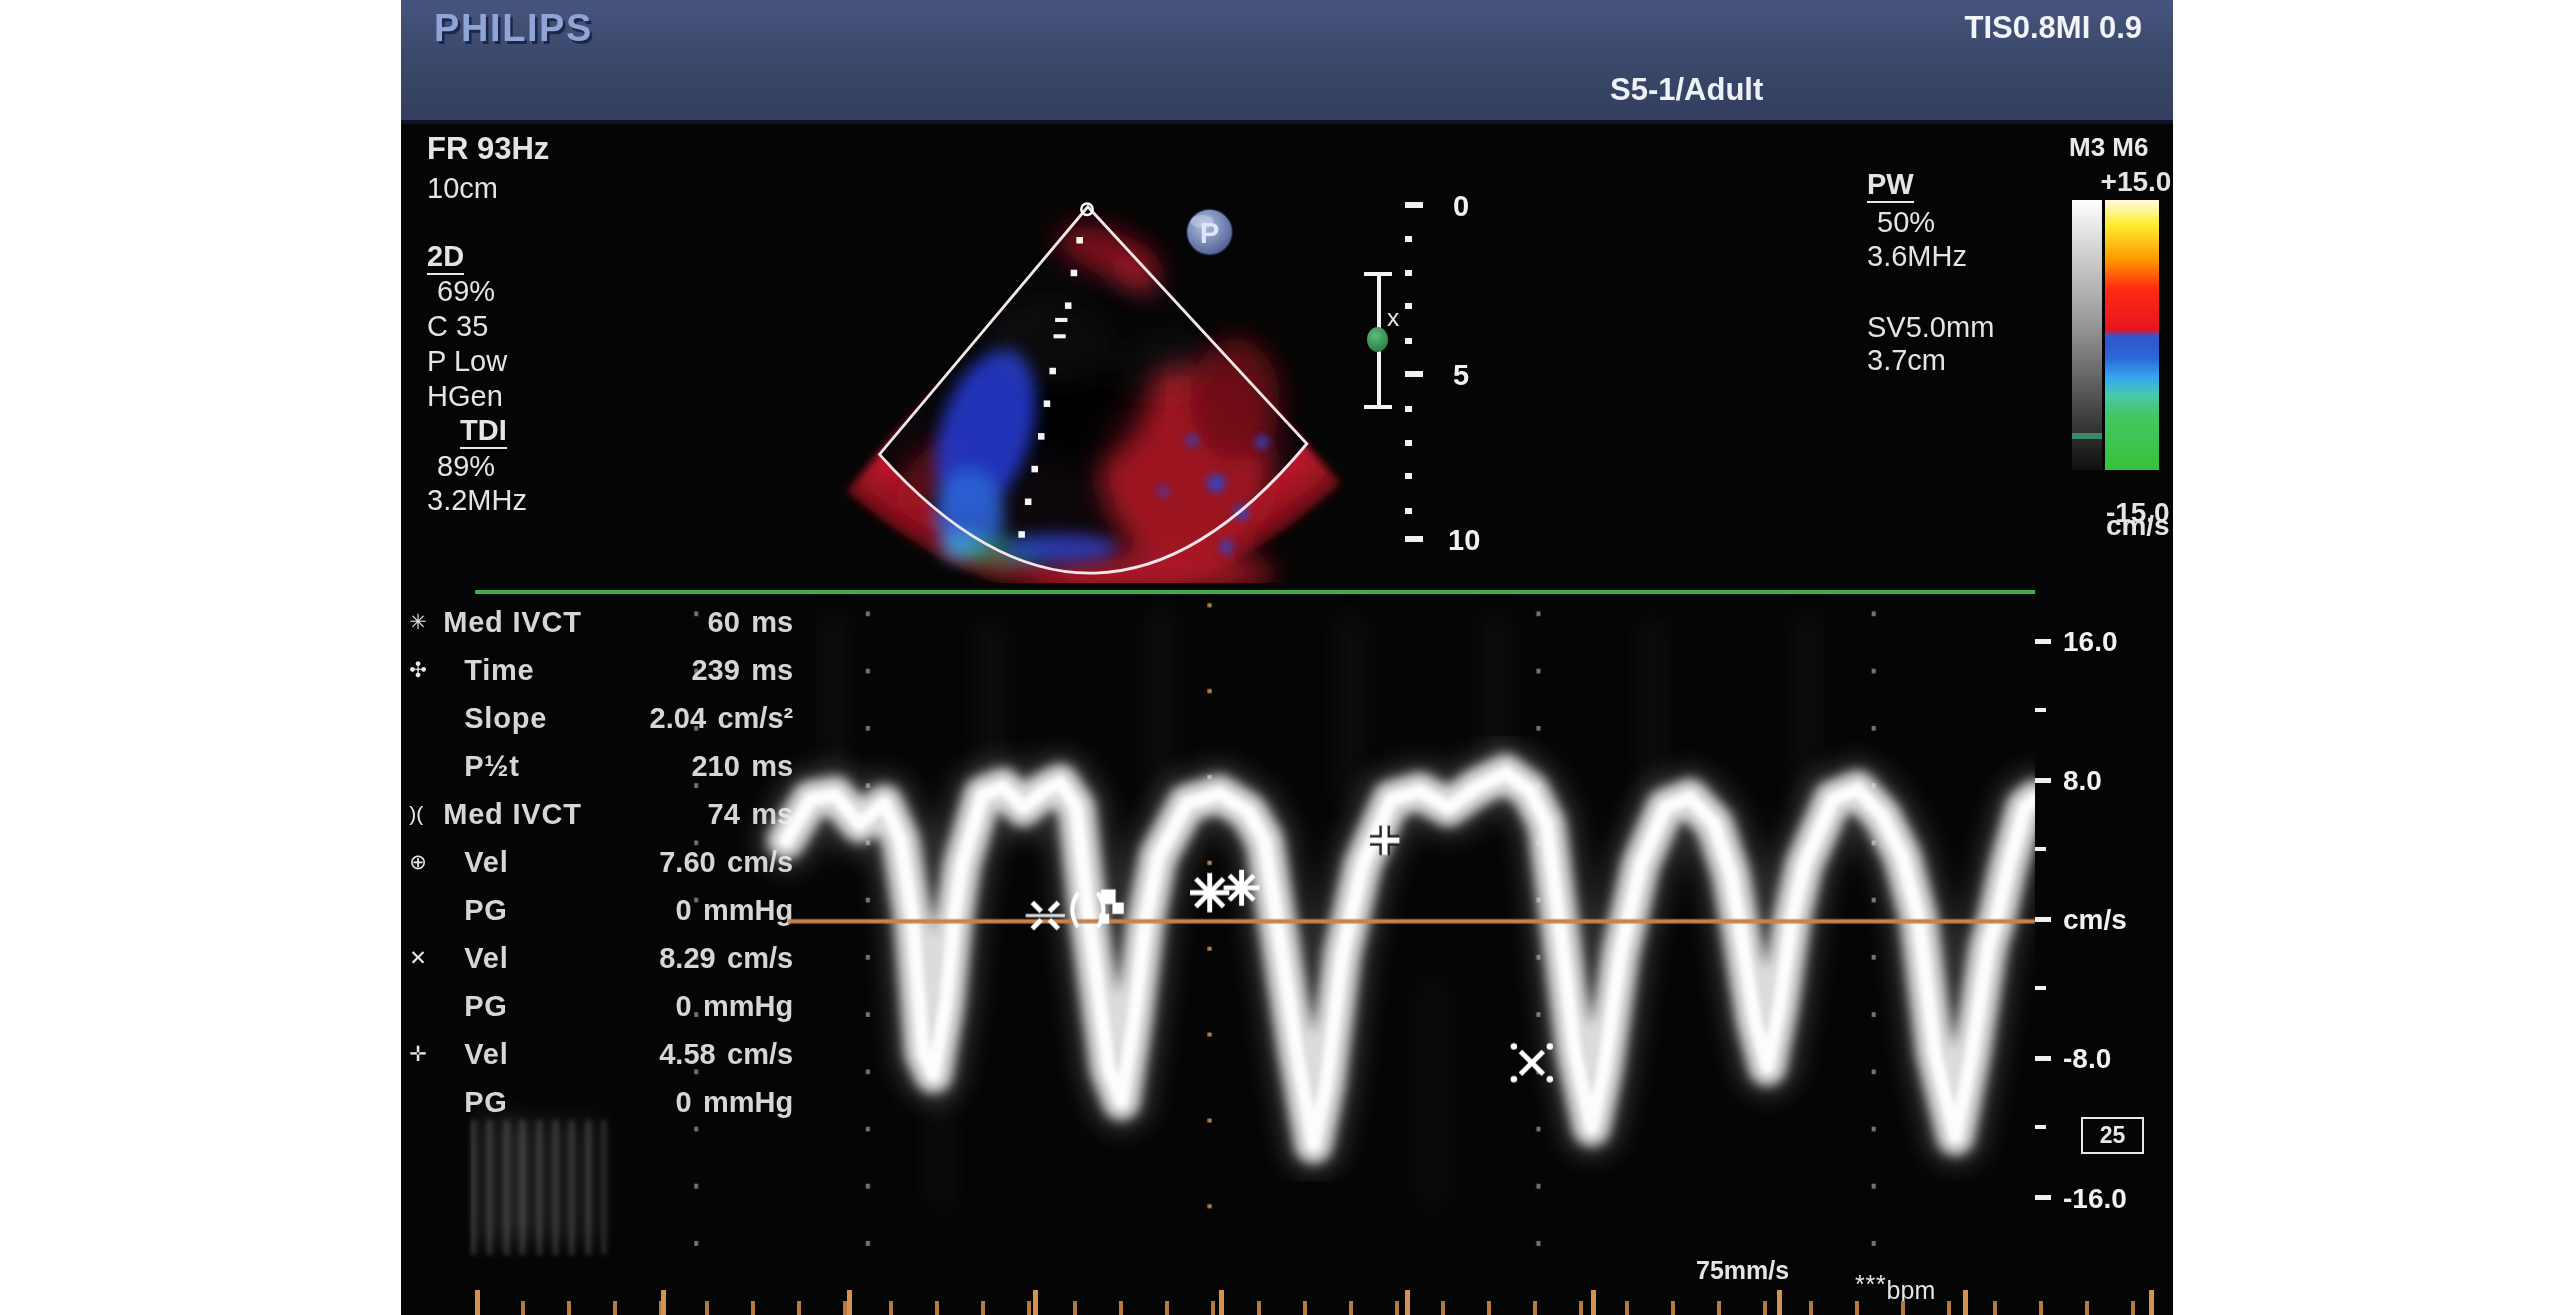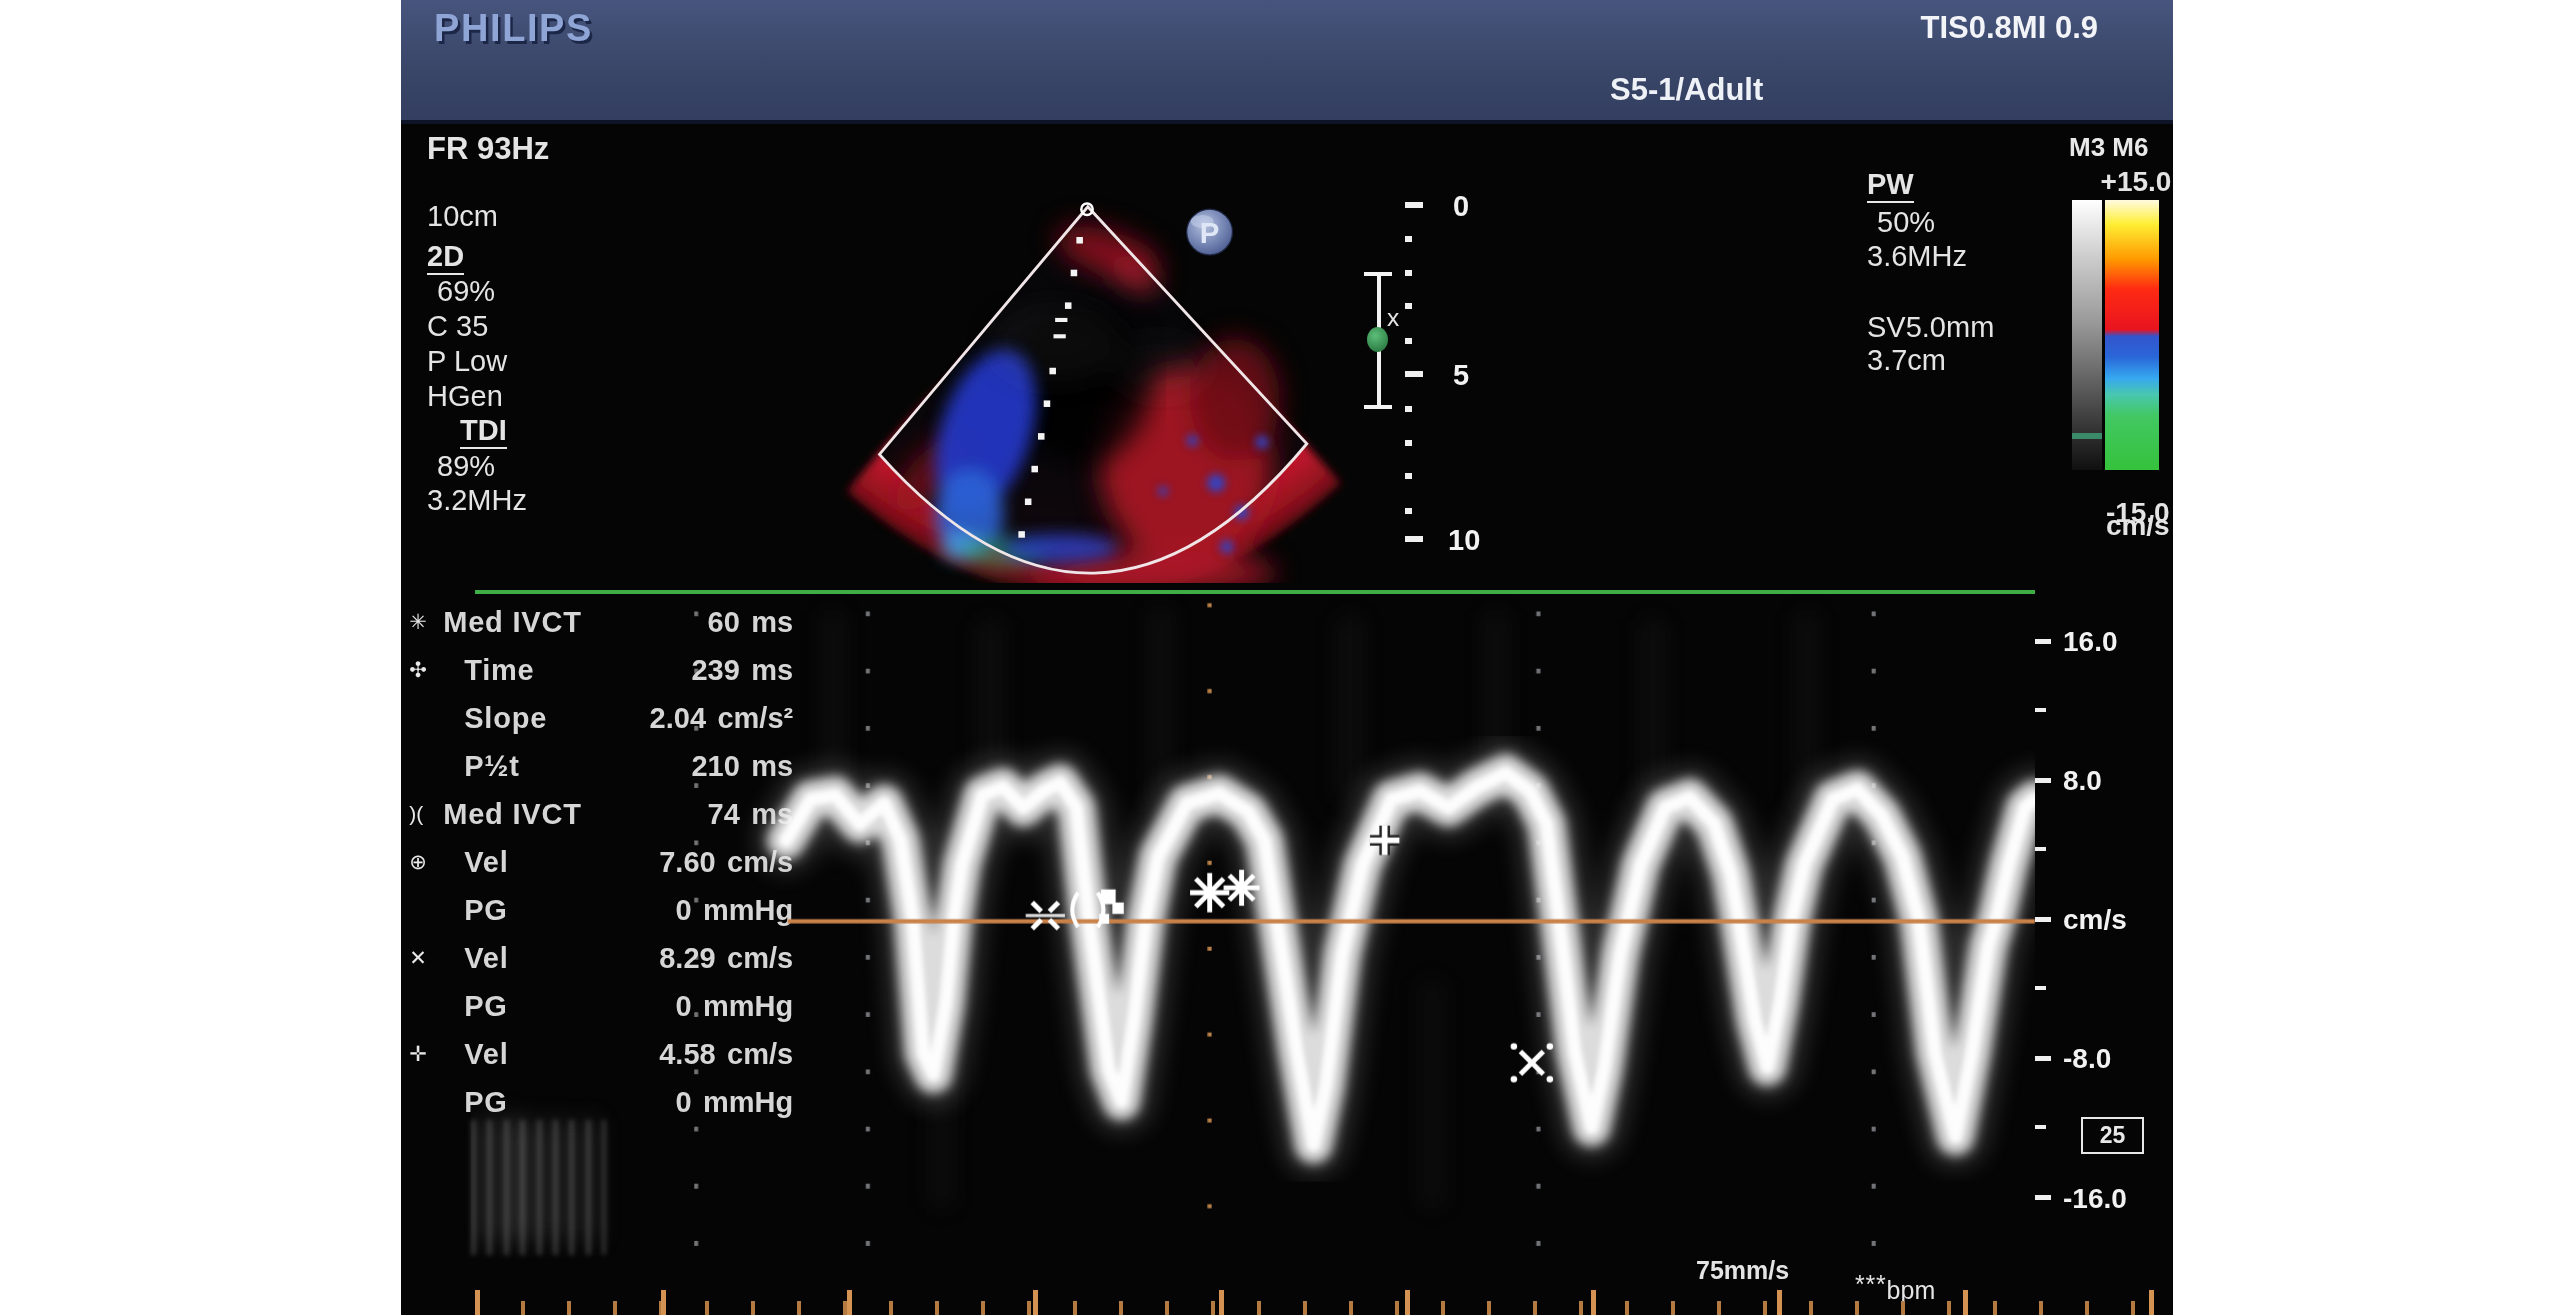--- a/index.html
+++ b/index.html
@@ -2,21 +2,21 @@
 <html style="font-size:13px"><head>
 <meta charset="utf-8">
 <style>
   html,body{margin:0;padding:0;background:#ffffff;}
   .page{position:relative;width:2576px;height:1316px;background:#ffffff;overflow:hidden;
         font-family:"Liberation Sans",sans-serif;}
   .screen{position:absolute;left:401px;top:0;width:1772px;height:1316px;background:#050505;overflow:hidden;}
   
   .topbar{position:absolute;left:0;top:0;width:100%;height:120px;
           background:linear-gradient(180deg,#47547d 0%,#3a4769 55%,#333e60 100%);
-          border-bottom:4.1px solid #0d1428;}
+          border-bottom:4.1px solid #0d1428;padding-left:44px;}
   .brand{position:absolute;left:33px;top:6.5px;font-size:38px;font-weight:bold;letter-spacing:1.6px;
          color:#8fa5d6;text-shadow:2.5px 2.5px 0 #1c2747;}
   .tismi{position:absolute;right:75px;top:9.8px;font-size:31px;font-weight:bold;color:#f2f4f8;display:flex;}
   .probe{position:absolute;left:1209px;top:72px;font-size:31px;font-weight:bold;color:#eef1f6;}
   
   .t{position:absolute;color:#e4e4e4;font-weight:bold;white-space:pre;}
   .u{border-bottom:2.5px solid #e8e8e8;padding-bottom:0.8px;}
   .info{font-size:29px;}
   
   .meas{position:absolute;left:8.2px;top:598px;width:384px;}
@@ -65,21 +65,21 @@
   <div class="topbar">
     <div class="brand">PHILIPS</div>
     <div class="tismi">
       <span>TIS0.8</span>
       <span>MI 0.9</span>
     </div>
     <div class="probe">S5-1/Adult</div>
   </div>
 
   <div class="t info" style="left:26px;top:131px;font-size:31px;">FR 93Hz</div>
-  <div class="t info" style="left:26px;top:172px;font-weight:normal;margin-top:28px;">10cm</div>
+  <div class="t info" style="left:26px;top:172px;font-weight:normal;">10cm</div>
   <div class="t info" style="left:26px;top:240px;"><span class="u">2D</span></div>
   <div class="t info" style="left:36px;top:275px;font-weight:normal;">69%</div>
   <div class="t info" style="left:26px;top:310px;font-weight:normal;">C 35</div>
   <div class="t info" style="left:26px;top:345px;font-weight:normal;">P Low</div>
   <div class="t info" style="left:26px;top:380px;font-weight:normal;">HGen</div>
   <div class="t info" style="left:26px;top:414px;margin-left:33px;"><span class="u">TDI</span></div>
   <div class="t info" style="left:36px;top:450px;font-weight:normal;">89%</div>
   <div class="t info" style="left:26px;top:484px;font-weight:normal;">3.2MHz</div>
 
   <div class="t info" style="left:1466px;top:168px;"><span class="u">PW</span></div>

